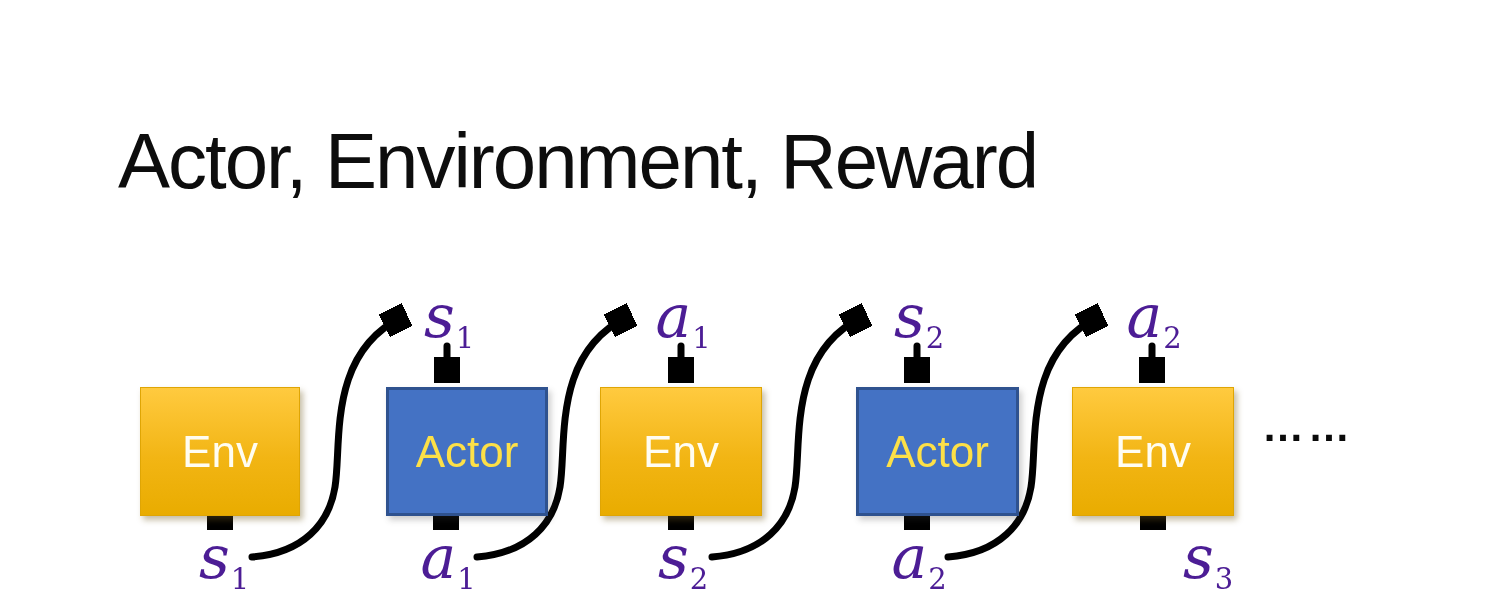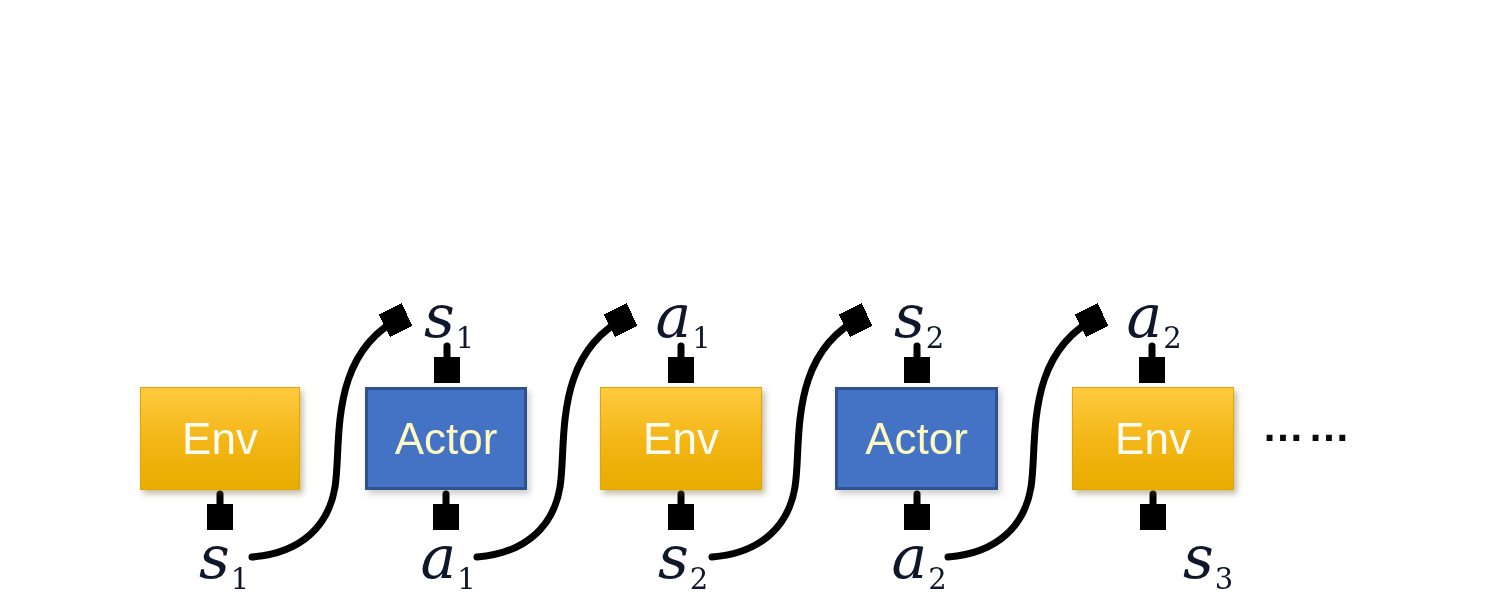--- a/index.html
+++ b/index.html
@@ -18,54 +18,55 @@
     font-size: 78px;
     line-height: 1;
     letter-spacing: -2px;
     color: #0d0d0d;
     font-weight: 400;
     white-space: nowrap;
   }
   .box {
     position: absolute;
     top: 387px;
-    height: 103px;
+    height: 129px;
     display: flex;
     align-items: center;
     justify-content: center;
     font-size: 44px;
     line-height: 1;
     box-sizing: border-box;
   }
   .box.env {
     background: linear-gradient(180deg, #ffca3f 0%, #f2b514 55%, #e9ac00 100%);
     border: 1px solid #dfa504;
     color: #fffdf2;
     box-shadow: 3px 4px 6px rgba(110, 90, 30, 0.40);
   }
   .box.actor {
     background: #4472c4;
     border: 3px solid #2f528f;
-    color: #fef9c3;
+    color: #fde047;
     box-shadow: 3px 4px 6px rgba(60, 60, 60, 0.25);
+    margin-left: 21px;
   }
   .env-1  { left: 140px;  width: 160px; }
   .actor-1{ left: 365px;  width: 162px; }
   .env-2  { left: 600px;  width: 162px; }
   .actor-2{ left: 835px;  width: 163px; }
   .env-3  { left: 1072px; width: 162px; }
 
   .mlabel {
     position: absolute;
     transform: translateX(-50%);
     font-family: "DejaVu Serif", serif;
     font-style: italic;
     font-size: 60px;
     line-height: 1;
-    color: #0f172a;
+    color: #4c1d95;
     white-space: nowrap;
   }
   .mlabel .sub {
     font-style: normal;
     font-size: 29px;
     vertical-align: -11px;
     margin-left: 1px;
   }
   .toplbl { top: 286px; }
   .botlbl { top: 527px; }
@@ -101,20 +102,21 @@
     font-weight: 900;
     letter-spacing: 4px;
     color: #0a0a0a;
   }
 </style>
 </head>
 <body>
 
 <div class="stage">
 
+  <div class="slide-title">Actor, Environment, Reward</div>
 
   <svg class="arrows-svg" viewBox="0 0 1500 608">
     <defs>
       <marker id="ah" viewBox="0 0 3.6 3.6" markerWidth="3.6" markerHeight="3.6" refX="2.8" refY="1.8" orient="auto">
         <path d="M0,0 L3.6,1.8 L0,3.6 Z" fill="#000000" stroke="none" stroke-width="0"></path>
       </marker>
     </defs>
 
     <path d="M447 346 L447 377" marker-end="url(#ah)"></path>
     <path d="M681 346 L681 377" marker-end="url(#ah)"></path>

